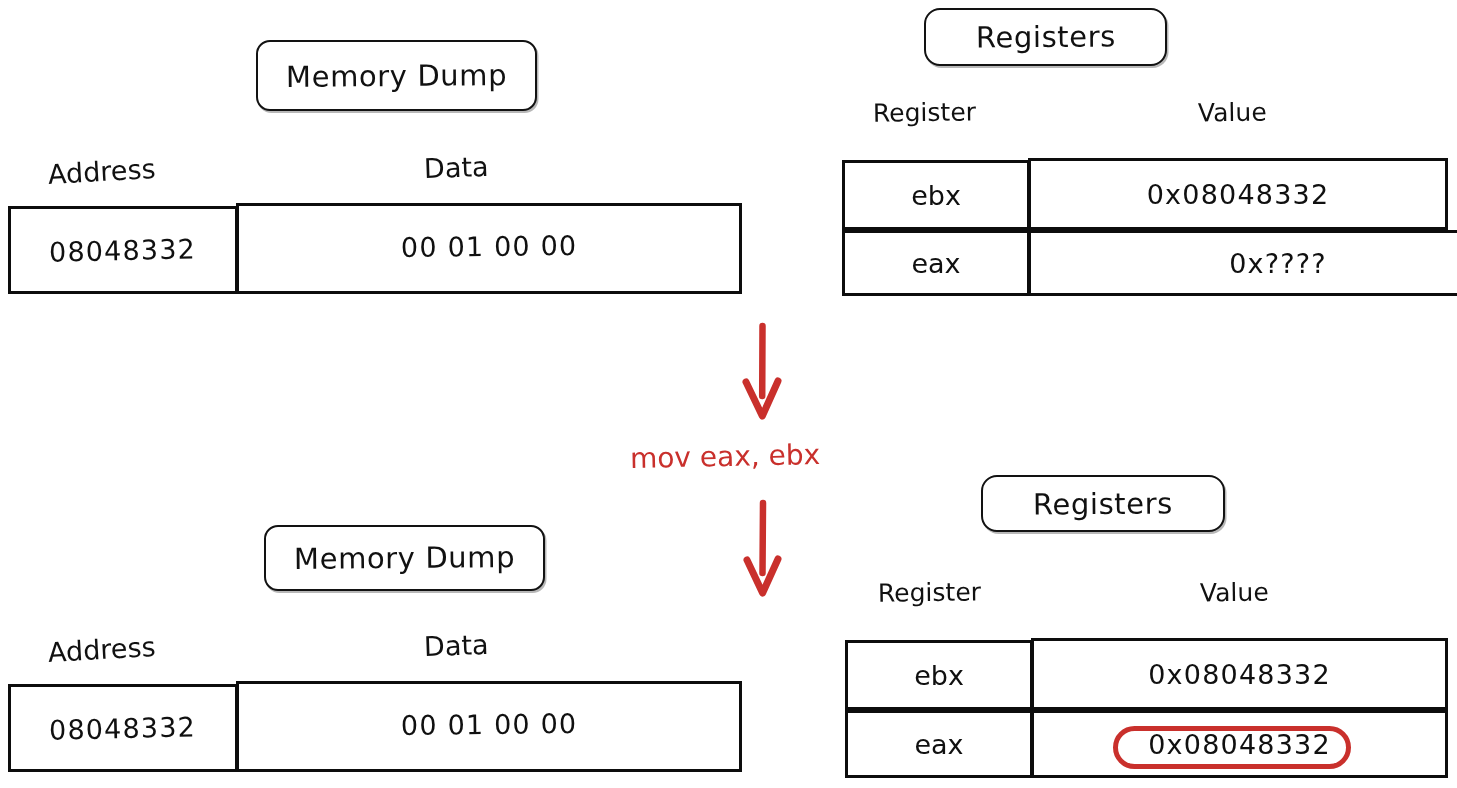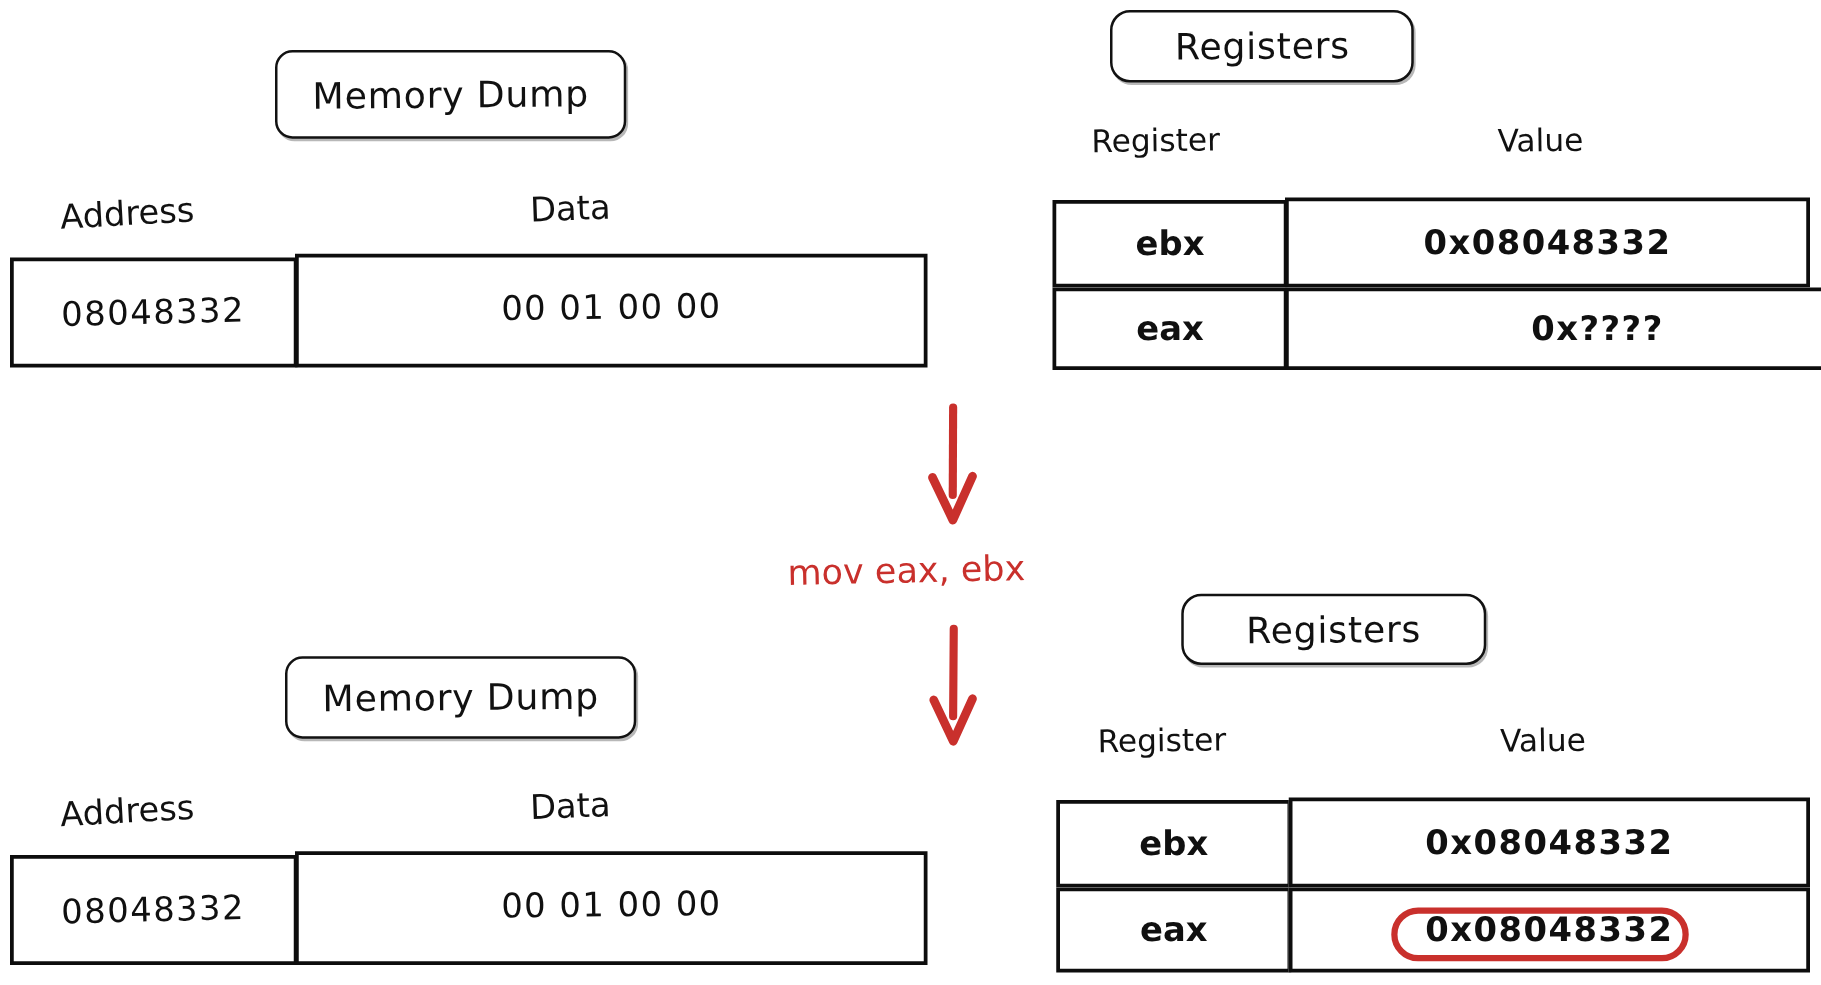--- a/index.html
+++ b/index.html
@@ -29,20 +29,21 @@
 
   
   .pill {
     border: 2.5px solid #121212;
     border-radius: 14px;
     background: #ffffff;
     display: flex;
     align-items: center;
     justify-content: center;
     box-shadow: 1.5px 2px 0 rgba(20,20,20,0.30);
+    margin-left: 36px;
   }
   .pill-text {
     font-size: 29px;
     letter-spacing: 0.6px;
     font-family: "DejaVu Sans", sans-serif;
     font-weight: 400;
     color: #111111;
     transform: rotate(-0.5deg);
     white-space: nowrap;
   }
@@ -70,21 +71,21 @@
     box-sizing: border-box;
   }
   .cell-txt {
     font-size: 27px;
     color: #101010;
     white-space: nowrap;
     font-family: "DejaVu Sans", sans-serif;
   }
   .tilt-1 { transform: rotate(-1.4deg); }
   .tilt-2 { transform: rotate(-0.7deg); }
-  .tilt-0 { transform: rotate(0deg); font-weight: bold; }
+  .tilt-0 { transform: rotate(0deg); }
 
   .mono-sp { letter-spacing: 1.2px; }
 
   
   .instr {
     position: absolute;
     font-size: 28px;
     white-space: nowrap;
     transform: rotate(-1.2deg);
     font-family: "DejaVu Sans", sans-serif;

